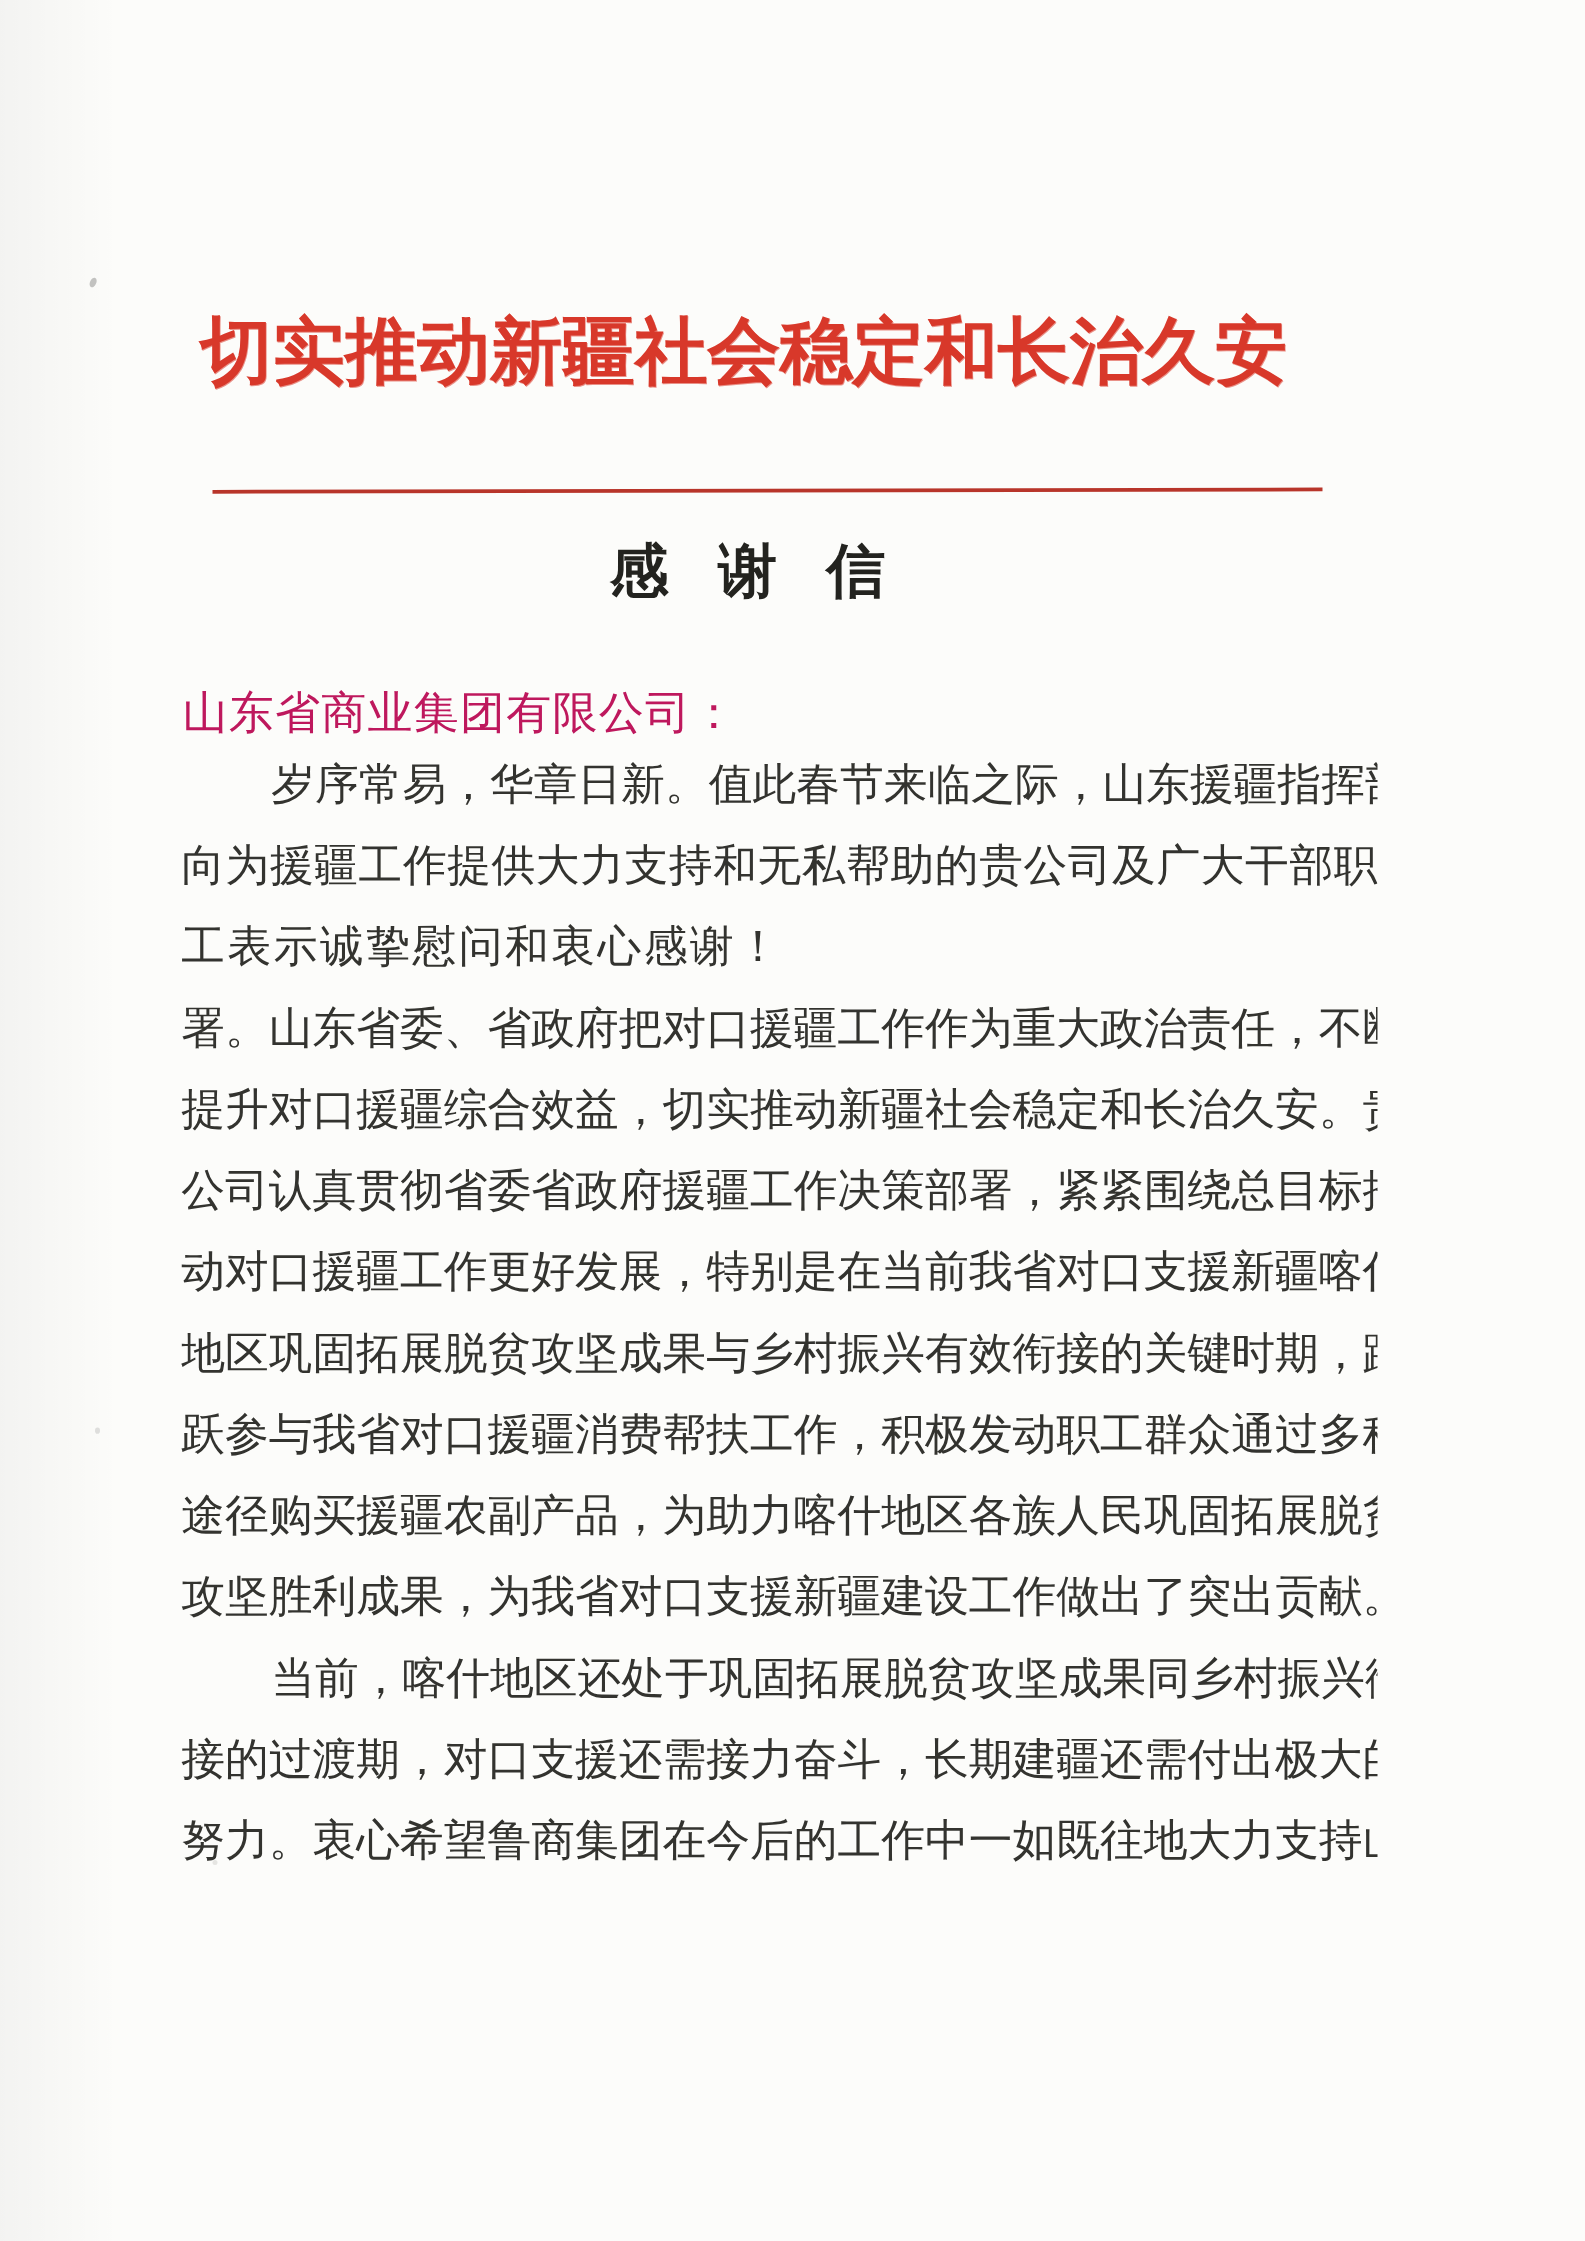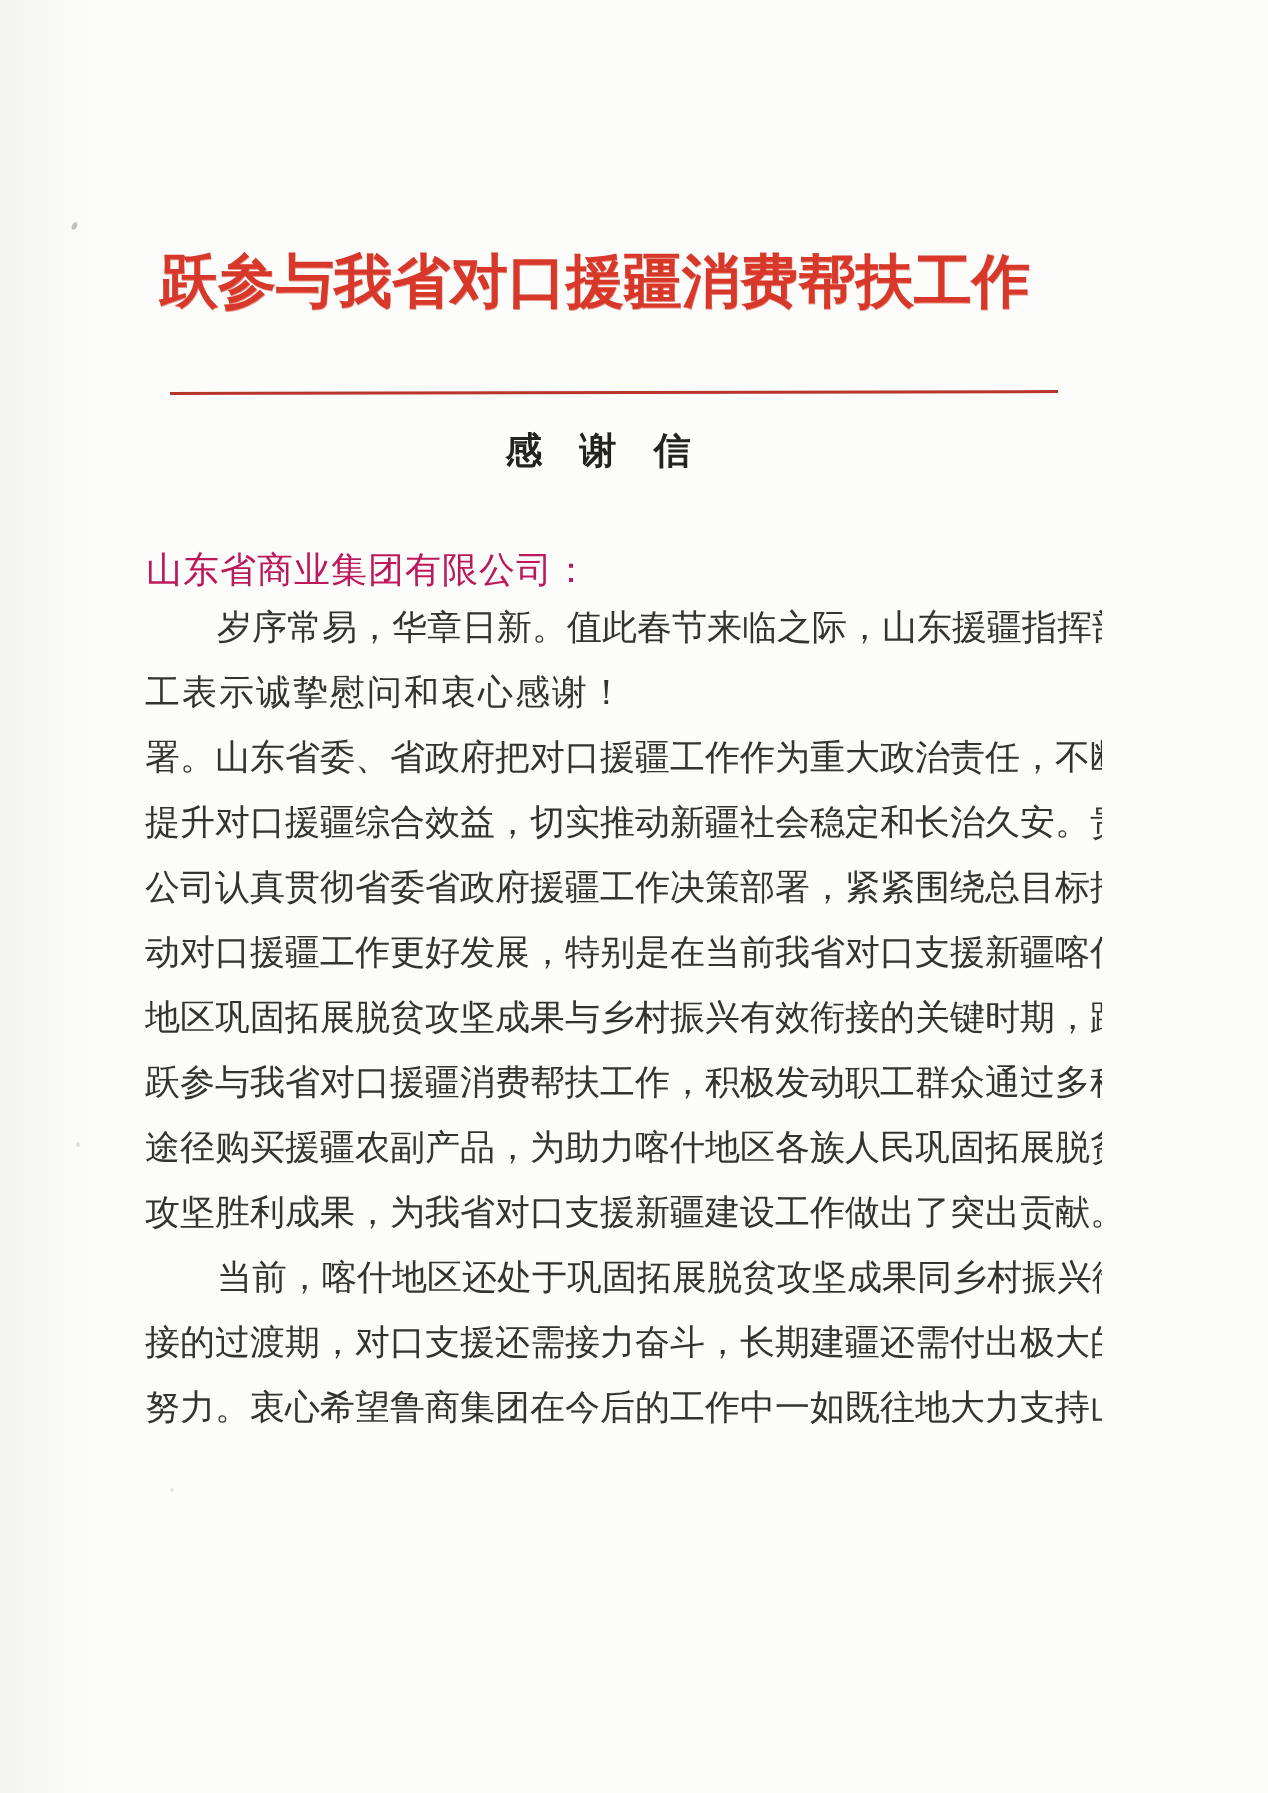--- a/index.html
+++ b/index.html
@@ -46,21 +46,21 @@
     height: 3px;
     background: #b8352a;
     transform: rotate(-0.12deg);
   }
   .letter-title {
     position: absolute;
     left: 145px;
     top: 426px;
     width: 920px;
     text-align: center;
-    font-size: 37px;
+    font-size: 47px;
     font-weight: 700;
     letter-spacing: 14px;
     color: #23231f;
   }
   .salutation {
     position: absolute;
     left: 146px;
     top: 546px;
     font-size: 36px;
     color: #be185d;
@@ -101,30 +101,31 @@
 </style>
 </head>
 <body>
 
 <div class="page">
 
   <div class="speck s1"></div>
   <div class="speck s2"></div>
   <div class="speck s3"></div>
 
-  <div class="org-title">跃参与我省对口援疆消费帮扶工作</div>
+  <div class="org-title">切实推动新疆社会稳定和长治久安</div>
 
   <div class="red-rule"></div>
 
   <div class="letter-title">感 谢 信</div>
 
   <div class="salutation">山东省商业集团有限公司：</div>
 
   <div class="body-block">
     <div class="line indent">岁序常易，华章日新。值此春节来临之际，山东援疆指挥部</div>
+    <div class="line">向为援疆工作提供大力支持和无私帮助的贵公司及广大干部职</div>
     <div class="line short">工表示诚挚慰问和衷心感谢！</div>
     <div class="line">署。山东省委、省政府把对口援疆工作作为重大政治责任，不断</div>
     <div class="line">提升对口援疆综合效益，切实推动新疆社会稳定和长治久安。贵</div>
     <div class="line">公司认真贯彻省委省政府援疆工作决策部署，紧紧围绕总目标推</div>
     <div class="line">动对口援疆工作更好发展，特别是在当前我省对口支援新疆喀什</div>
     <div class="line">地区巩固拓展脱贫攻坚成果与乡村振兴有效衔接的关键时期，踊</div>
     <div class="line">跃参与我省对口援疆消费帮扶工作，积极发动职工群众通过多种</div>
     <div class="line">途径购买援疆农副产品，为助力喀什地区各族人民巩固拓展脱贫</div>
     <div class="line">攻坚胜利成果，为我省对口支援新疆建设工作做出了突出贡献。</div>
     <div class="line indent">当前，喀什地区还处于巩固拓展脱贫攻坚成果同乡村振兴衔</div>

